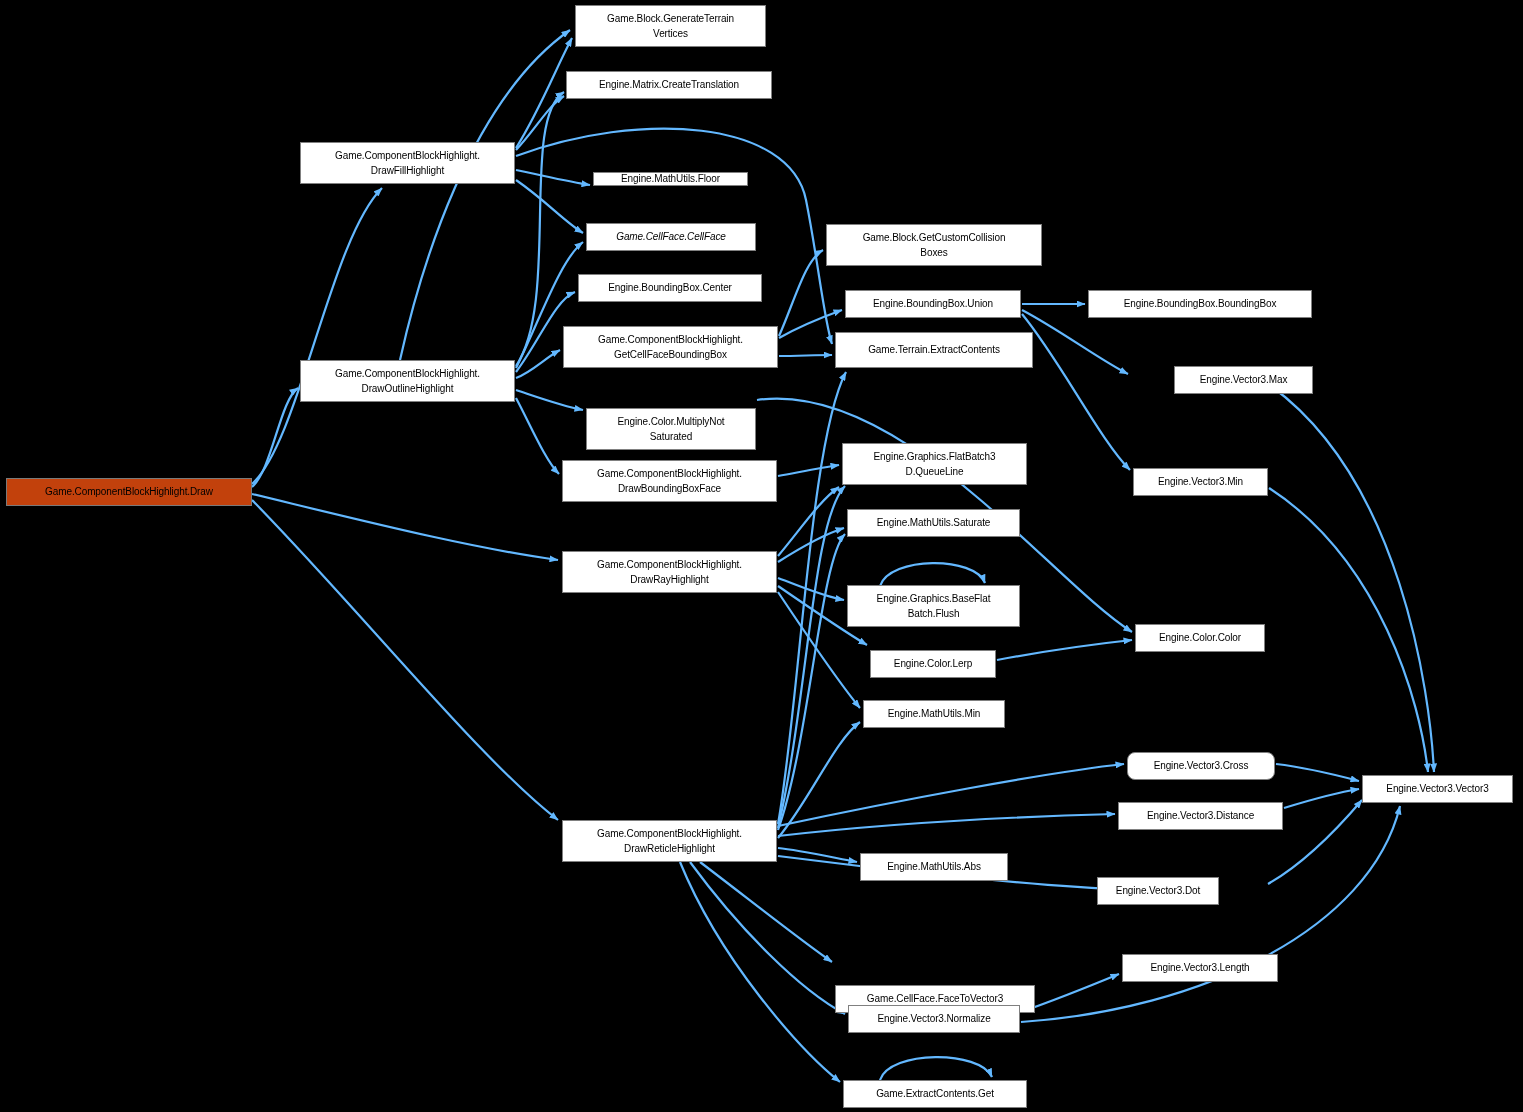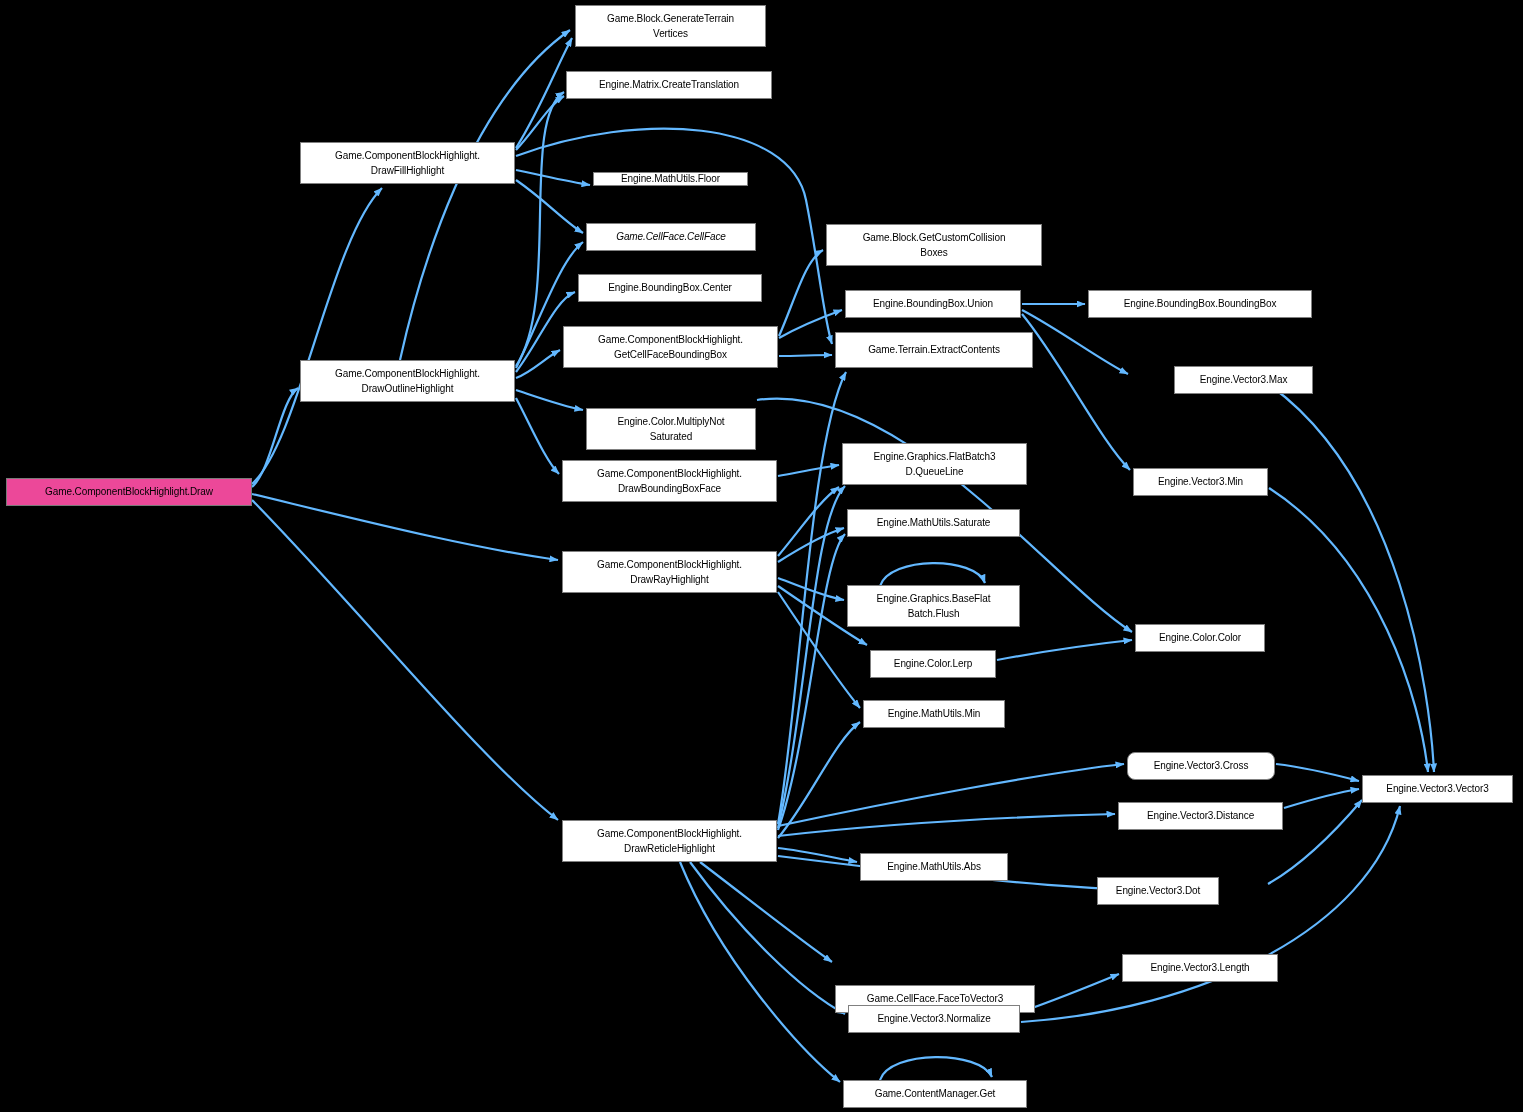--- a/index.html
+++ b/index.html
@@ -34,21 +34,21 @@
     display: flex;
     align-items: center;
     justify-content: center;
     text-align: center;
     padding: 0 3px;
     white-space: pre-line;
     z-index: 5;
     letter-spacing: -0.1px;
   }
   .node.root {
-    background: #ec4899;
+    background: #c2410c;
     border-color: #7a7a7a;
   }
 </style>
 </head>
 <body>
 
 <div id="canvas">
   <svg id="edge-layer" viewBox="0 0 1523 1112" xmlns="http://www.w3.org/2000/svg">
     <defs>
       <marker id="arrowhead" markerWidth="9" markerHeight="7" refX="8.5" refY="3.5" orient="auto" markerUnits="userSpaceOnUse">
@@ -146,15 +146,15 @@
       <div class="node" style="left: 1127px; top: 752px; width: 148px; height: 28px; border-radius: 8px;"><span>Engine.Vector3.Cross</span></div>
       <div class="node" style="left: 1362px; top: 775px; width: 151px; height: 28px;"><span>Engine.Vector3.Vector3</span></div>
       <div class="node" style="left: 1118px; top: 802px; width: 165px; height: 28px;"><span>Engine.Vector3.Distance</span></div>
       <div class="node" style="left: 562px; top: 820px; width: 215px; height: 42px;"><span>Game.ComponentBlockHighlight.
 DrawReticleHighlight</span></div>
       <div class="node" style="left: 860px; top: 853px; width: 148px; height: 28px;"><span>Engine.MathUtils.Abs</span></div>
       <div class="node" style="left: 1097px; top: 877px; width: 122px; height: 28px;"><span>Engine.Vector3.Dot</span></div>
       <div class="node" style="left: 835px; top: 954px; width: 200px; height: 28px; margin-top: 31px;"><span>Game.CellFace.FaceToVector3</span></div>
       <div class="node" style="left: 1122px; top: 954px; width: 156px; height: 28px;"><span>Engine.Vector3.Length</span></div>
       <div class="node" style="left: 848px; top: 1005px; width: 172px; height: 28px;"><span>Engine.Vector3.Normalize</span></div>
-      <div class="node" style="left: 843px; top: 1080px; width: 184px; height: 28px;"><span>Game.ContentManager.Get</span></div>
+      <div class="node" style="left: 843px; top: 1080px; width: 184px; height: 28px;"><span>Game.ExtractContents.Get</span></div>
     </div>
 </div>
 
 </body></html>

